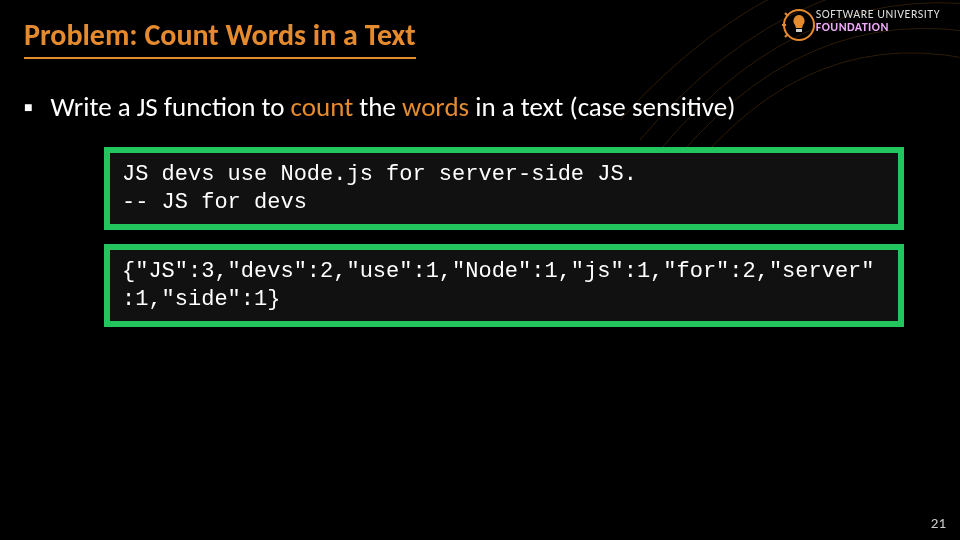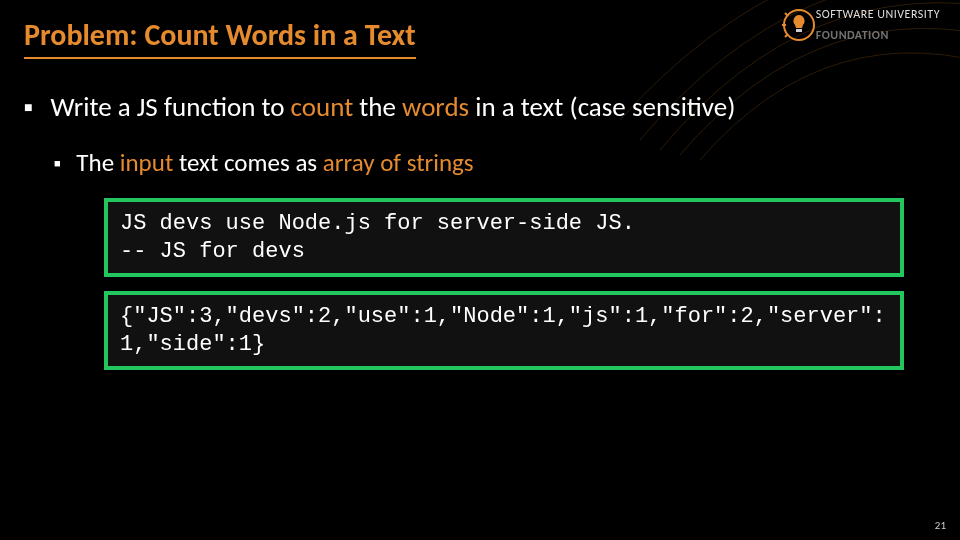--- a/index.html
+++ b/index.html
@@ -26,21 +26,21 @@
     align-items: flex-start;
     gap: 0;
   }
   .logo-text {
     font-size: 12px;
     line-height: 1.1;
     letter-spacing: 0.5px;
     text-align: left;
   }
   .logo-text .line1 { font-weight: 300; color: #ddd; }
-  .logo-text .line2 { font-weight: 700; color: #737373; margin-top: 8px; }
+  .logo-text .line2 { font-weight: 700; color: #f0abfc; }
   .title {
     position: absolute;
     top: 16px; left: 24px;
     font-size: 30px;
     font-weight: 700;
     color: #e58b2e;
     border-bottom: 2px solid #e58b2e;
     padding-bottom: 4px;
   }
   .content {
@@ -76,35 +76,35 @@
     font-size: 11px;
     color: #fff;
     margin-right: 10px;
     position: relative;
     top: -4px;
   }
   .hl { color: #e58b2e; }
   .codebox {
     margin: 10px 0 14px 80px;
     width: 800px;
-    border: 4px solid #22c55e;
+    border: 6px solid #22c55e;
     background: #111;
     padding: 8px 12px;
     font-family: Consolas, "Courier New", monospace;
     font-size: 22px;
     line-height: 1.25;
     color: #fff;
     white-space: pre-wrap;
     word-wrap: break-word;
   }
   .pagenum {
     position: absolute;
     bottom: 8px;
     right: 14px;
-    font-size: 11px;
+    font-size: 15px;
     color: #ccc;
   }
 </style>
 </head>
 <body>
 
 <div class="swirl">
   <svg viewBox="0 0 420 260">
     <g stroke="#b06a1e" stroke-width="1" fill="none">
       <path d="M40 220 Q 200 30 410 60"></path>
@@ -135,23 +135,20 @@
 
 <h1 class="title">Problem: Count Words in a Text</h1>
 
 <div class="content">
 
   <p class="lvl1">
     <span>Write a JS function to </span><span class="hl">count</span><span> the </span><span class="hl">words</span><span> in a text (case sensitive)</span>
   </p>
 
 
-  <p class="lvl2">
-    <span>The </span><span class="hl">input</span><span> text comes as </span><span class="hl">array of strings</span>
-  </p>
 
 
   <div style="position:relative;">
 
     <pre class="codebox">JS devs use Node.js for server-side JS.
 -- JS for devs</pre>
     <pre class="codebox">{"JS":3,"devs":2,"use":1,"Node":1,"js":1,"for":2,"server":1,"side":1}</pre>
   </div>
 
 </div>

